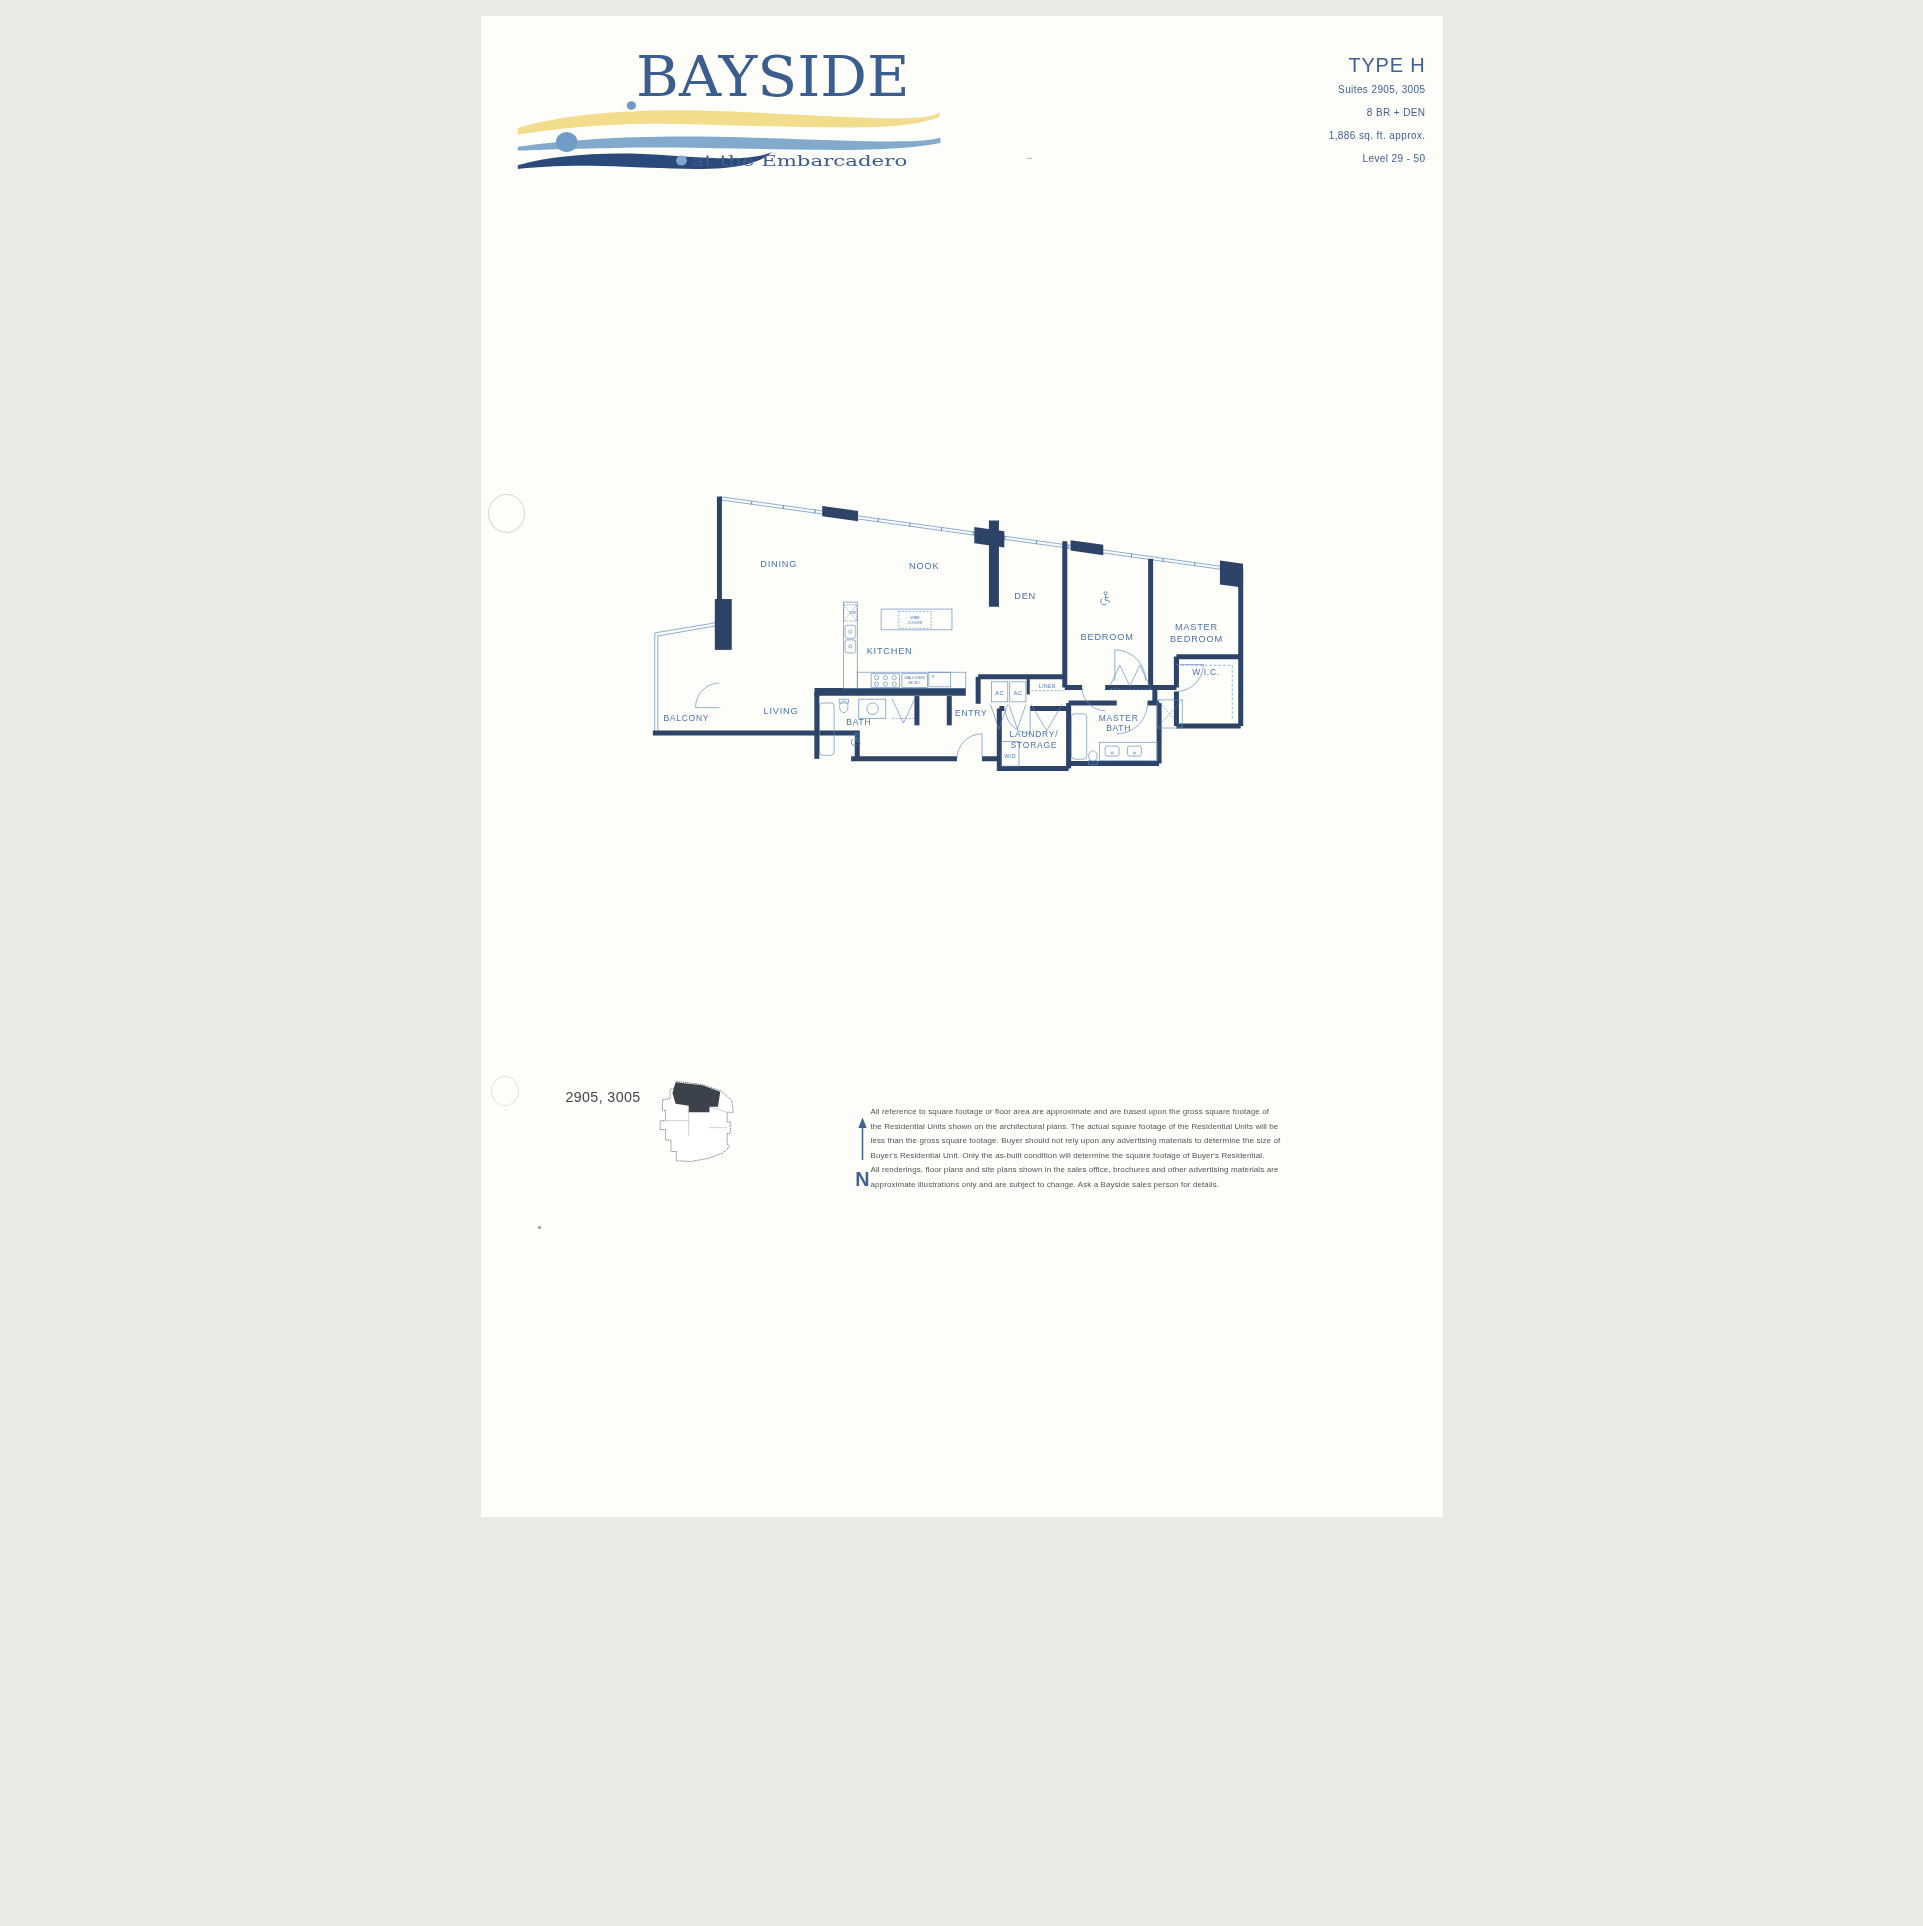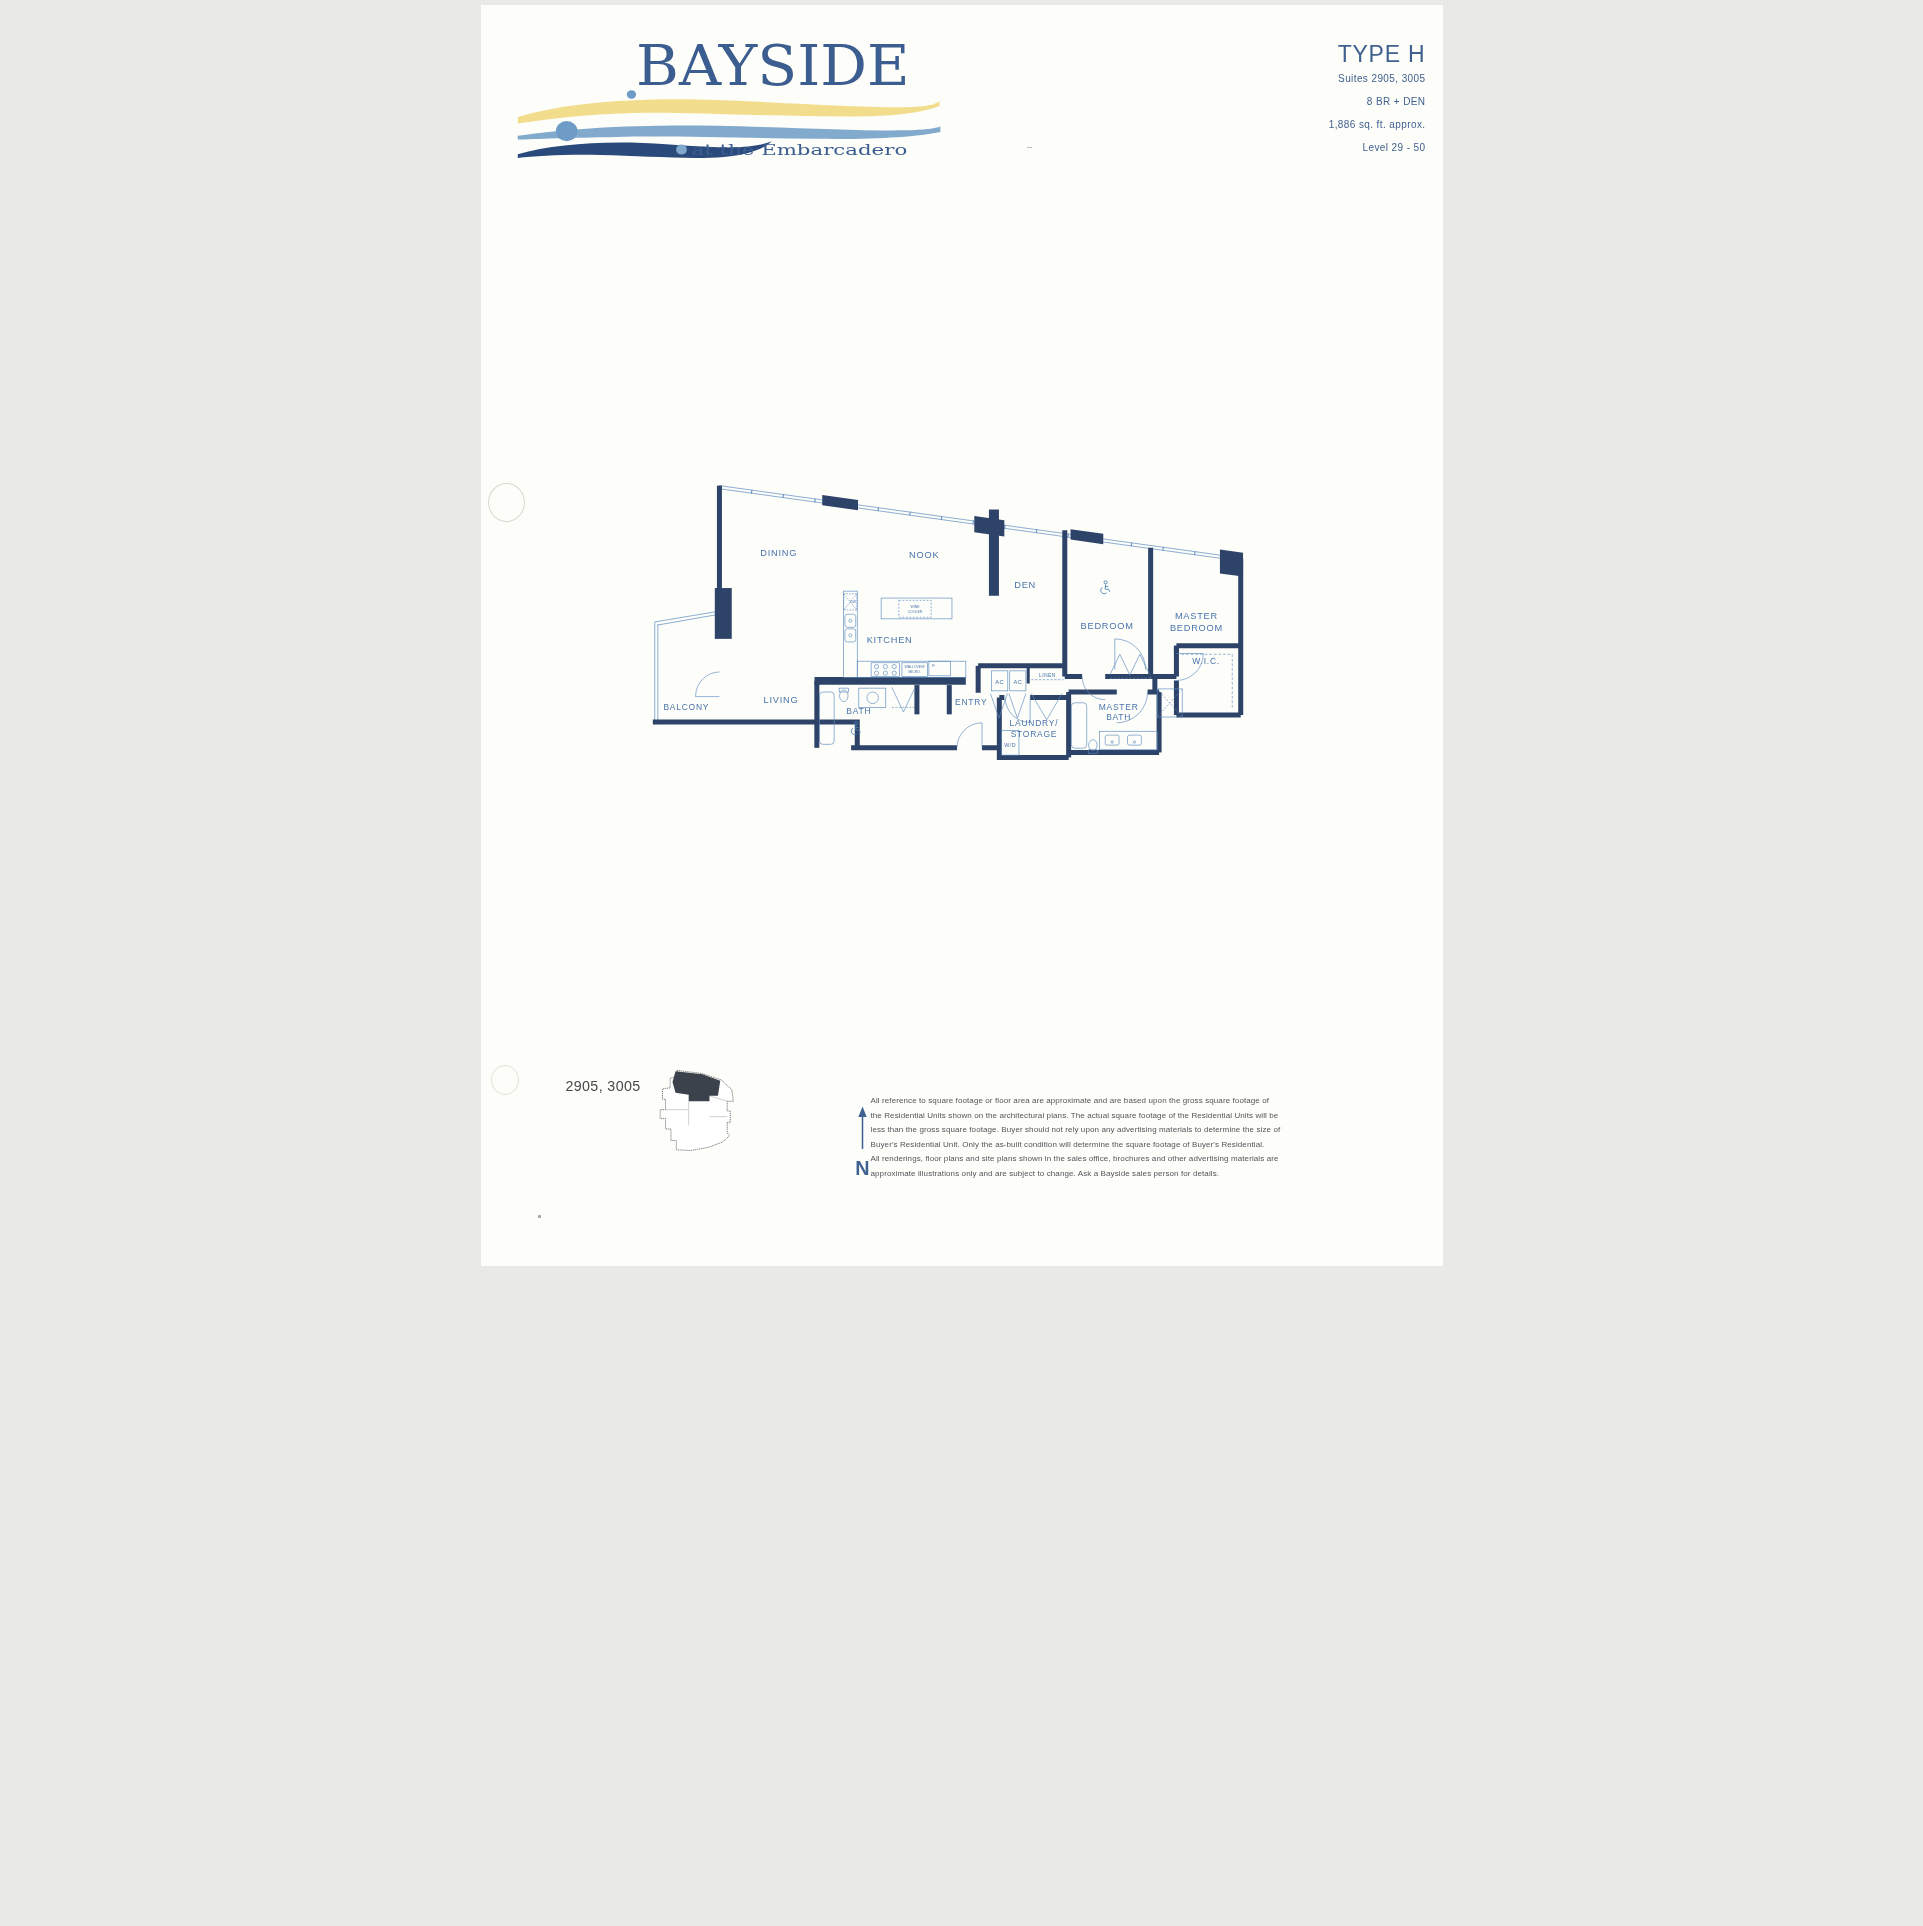--- a/index.html
+++ b/index.html
@@ -1,30 +1,30 @@
 <!DOCTYPE html>
 <html style="font-size:6.2px"><head>
 <meta charset="utf-8">
 <style>
   html,body{margin:0;padding:0;background:#e9e9e6;}
   .page{
-    position:relative; width:962px; height:1261px; margin:5px auto;
+    position:relative; width:962px; height:1501px; margin:16px auto;
     background-color:#fdfdf9;
     background-image:radial-gradient(circle,#f4f0ca 0.5px,transparent 0.6px);
     background-size:18px 18px;
     font-family:"Liberation Sans",sans-serif;
     overflow:hidden;
   }
   .logo{position:absolute;left:31px;top:15.4px;width:443px;height:166px;}
   .header-info{
     position:absolute; right:17px; top:37px; text-align:right;
     color:#40618f; letter-spacing:0.4px;
   }
   .hline{font-size:10px; line-height:23px; font-weight:400;}
-  .hline.type{font-size:23px; line-height:25.4px; letter-spacing:0.8px;}
+  .hline.type{font-size:20px; line-height:25.4px; letter-spacing:0.8px;}
   .plan{position:absolute; left:162px; top:456px; width:601px; height:308px;}
   .room-label{fill:#4a74ac; font-size:24px; letter-spacing:2px; font-family:"Liberation Sans",sans-serif;}
   .room-label.sm{font-size:22px;}
   .tiny-label{fill:#4a74ac; font-size:15px; letter-spacing:1px; font-family:"Liberation Sans",sans-serif;}
   .micro-label{fill:#4a74ac; font-size:9px; letter-spacing:0px; font-family:"Liberation Sans",sans-serif;}
   .keyplan{position:absolute; left:69px; top:1048px; width:208px; height:108px;}
   .compass{position:absolute; left:372px; top:1101px; width:19px; height:73px;}
   .disclaimer{
     position:absolute; right:64px; top:1089px; width:508px;
     text-align:left; color:#54555a; font-size:8px; line-height:14.6px; letter-spacing:0.1px;

